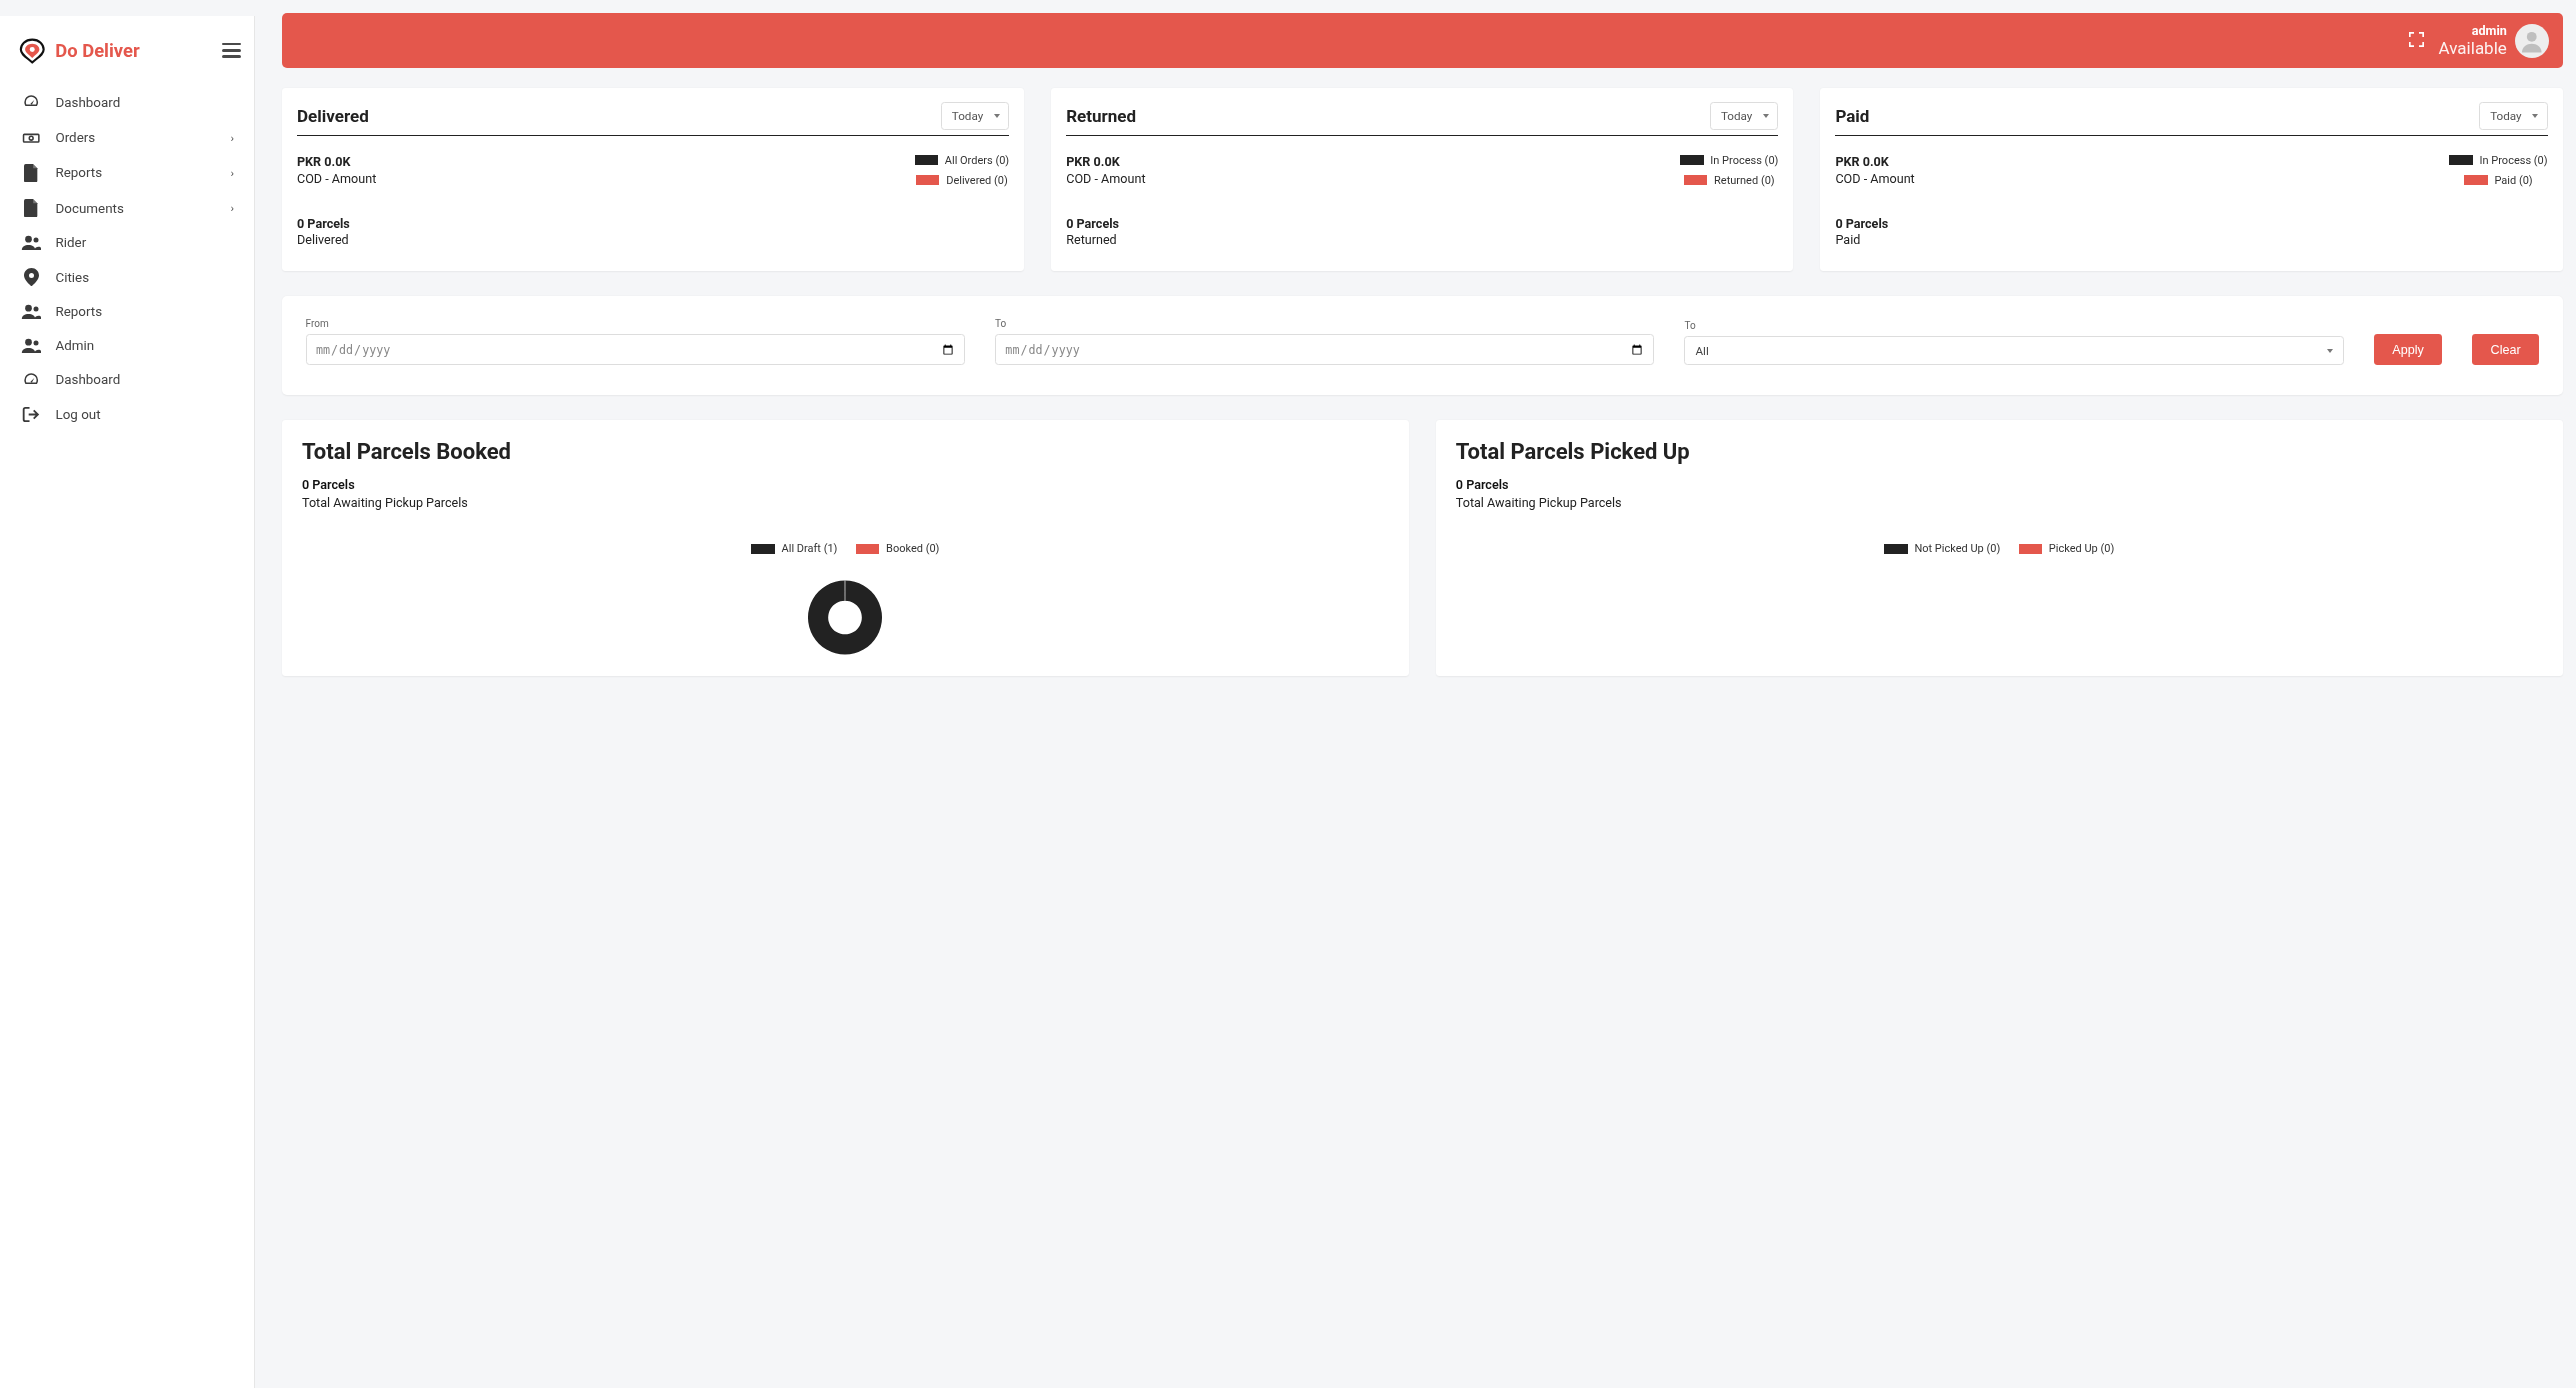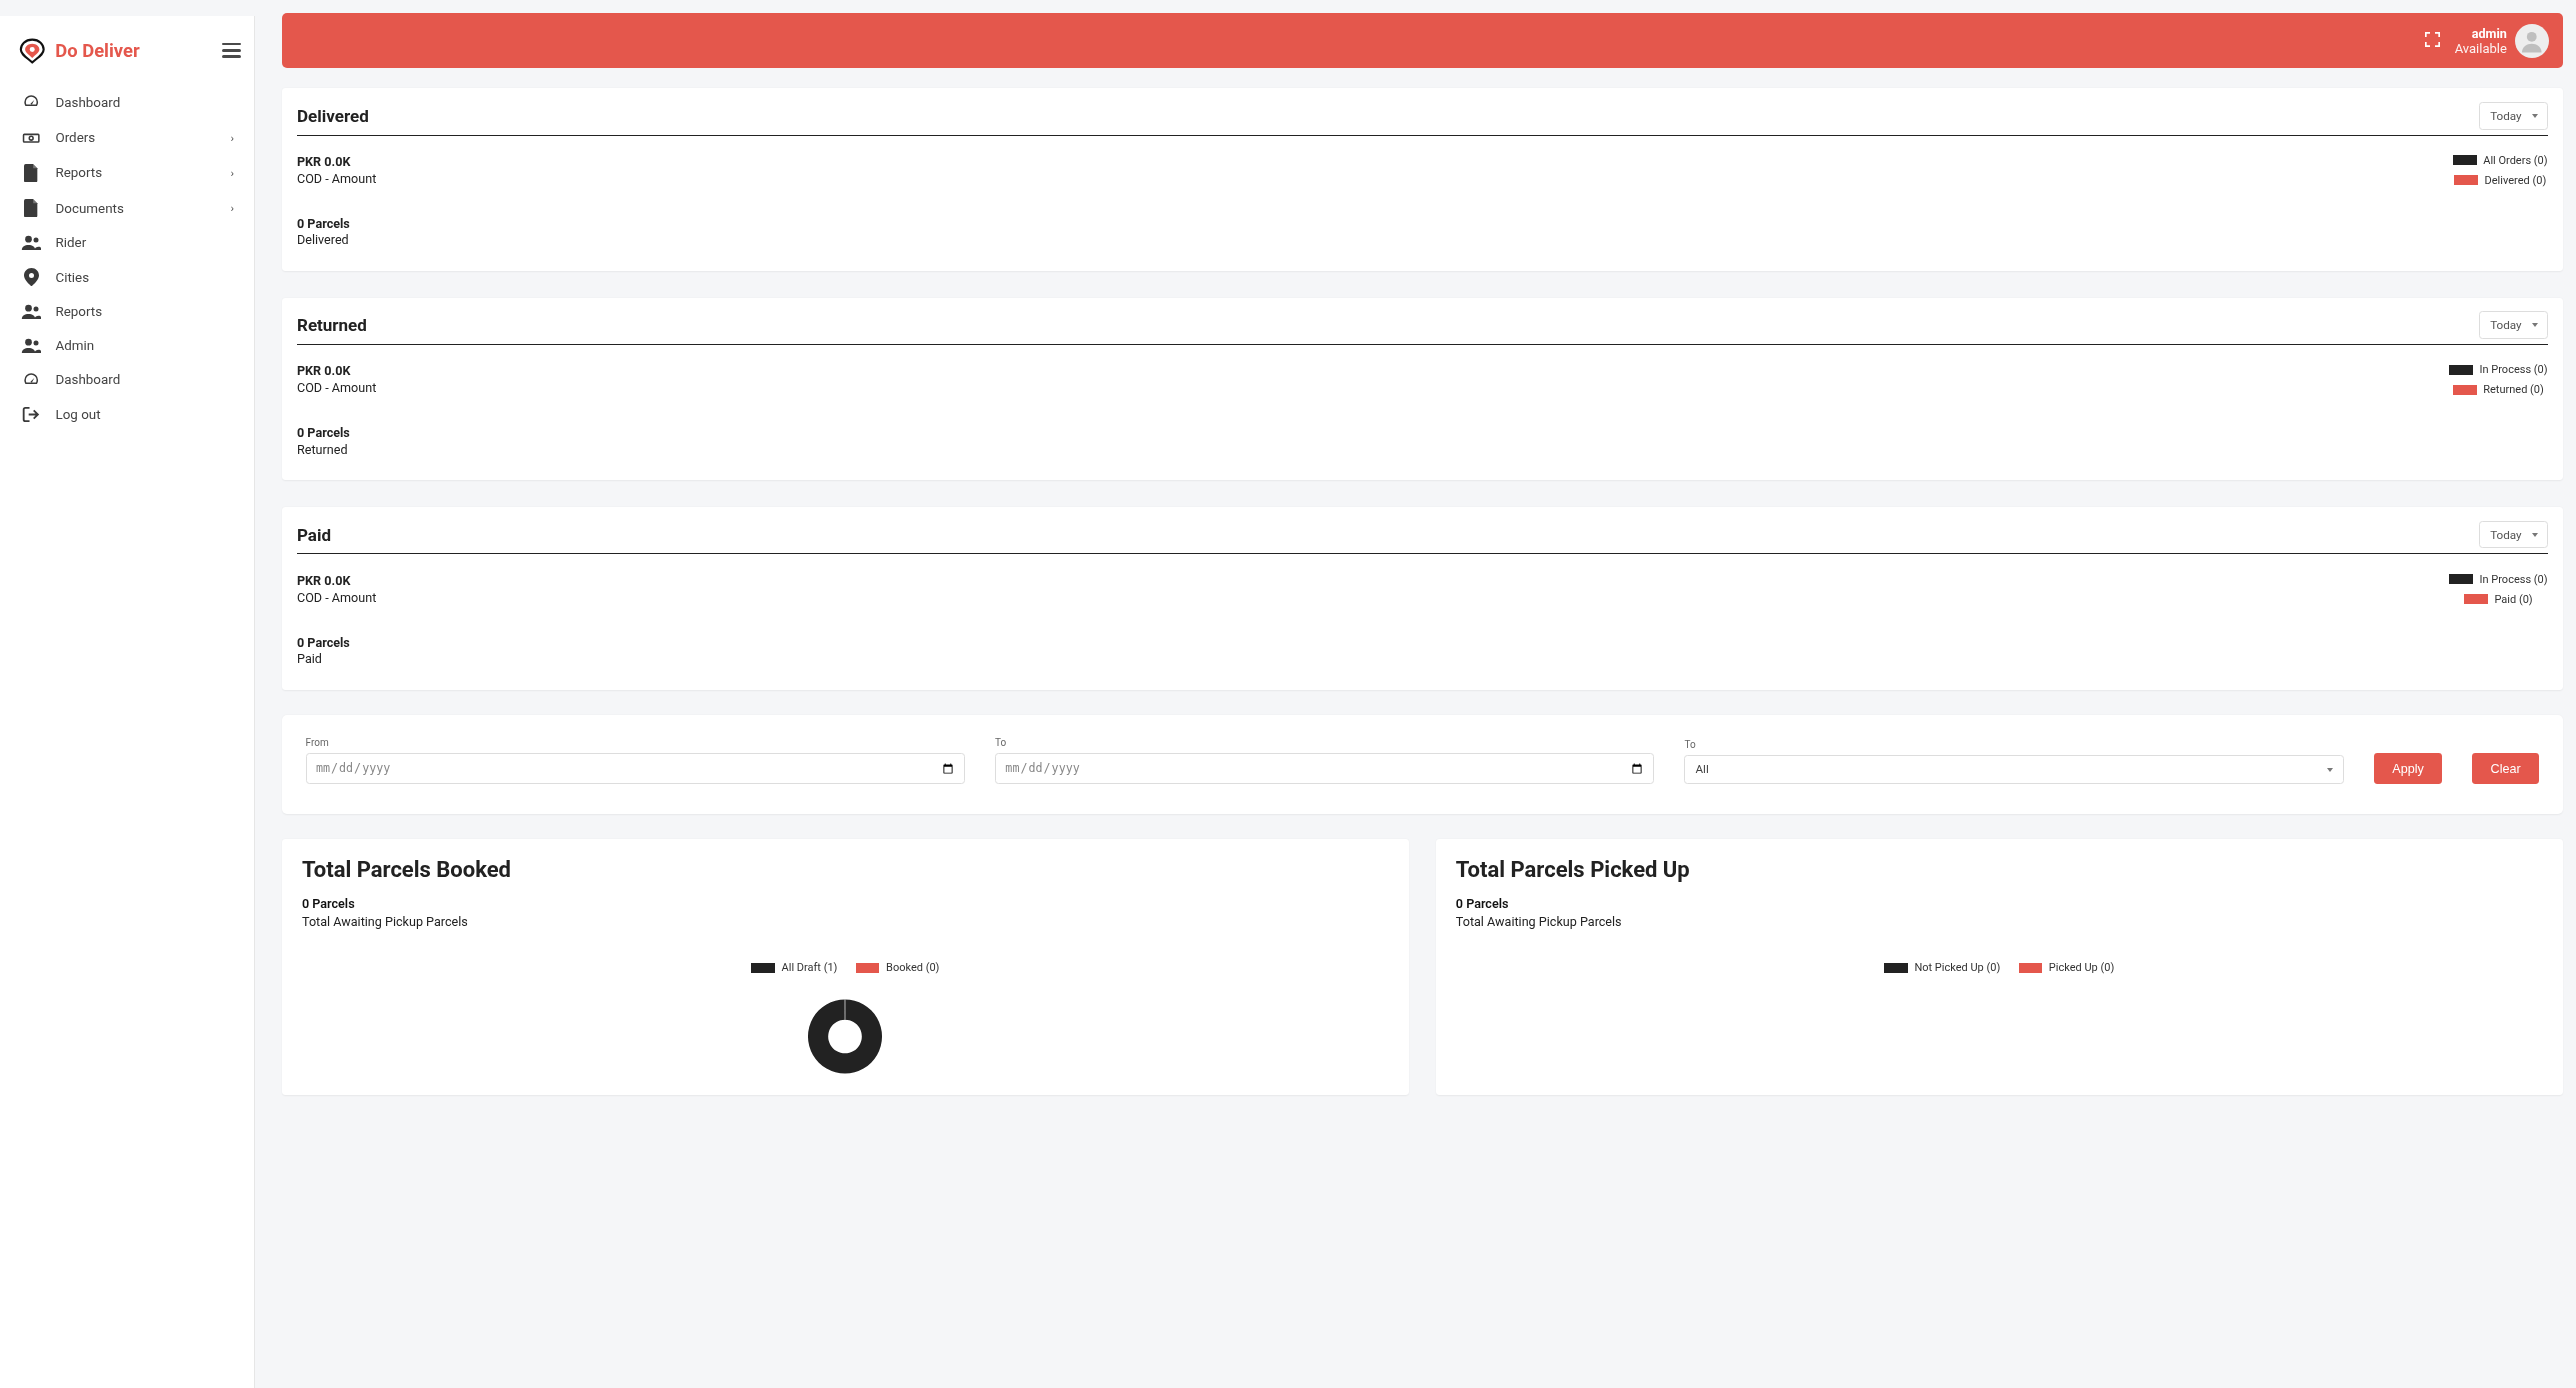--- a/index.html
+++ b/index.html
@@ -20,24 +20,24 @@
     .nav-label { font-size: 13.4px; flex: 1; }
     .nav-caret { color: #555; font-size: 11.7px; }
 
     
     .main { flex: 1; padding: 13.4px 13.4px 0 27px; }
     .topbar { background: #e4574c; border-radius: 5px; height: 55px; display: flex; align-items: center; justify-content: flex-end; padding: 0 13.4px; gap: 15px; color: #fff; }
     .expand-icon { cursor: pointer; }
     .user-block { display: flex; align-items: center; gap: 8.4px; }
     .user-text { text-align: right; }
     .user-name { font-weight: 700; font-size: 12.6px; }
-    .user-status { font-size: 13px; opacity: 0.92; }
+    .user-status { font-size: 17px; opacity: 0.92; }
     .avatar { width: 34px; height: 34px; border-radius: 50%; background: #eee; display: flex; align-items: center; justify-content: center; }
 
-    .card-row { display: flex; gap: 27px; margin-top: 20px; flex-direction: column; }
+    .card-row { display: flex; gap: 27px; margin-top: 20px; }
     .card { flex: 1; background: #fff; border-radius: 3.4px; box-shadow: 0 0.8px 1.7px rgba(0,0,0,.06); padding: 13.4px 15px 23.5px; }
     .card-head { display: flex; align-items: center; justify-content: space-between; border-bottom: 1.7px solid #222; padding-bottom: 5px; margin-bottom: 18.4px; }
     .card-title { font-size: 17px; font-weight: 700; }
     .select { border: 0.8px solid #ddd; border-radius: 3.4px; padding: 5.9px 25px 5.9px 10px; font-size: 11.7px; color: #555; background: #fff; position: relative; cursor: pointer; }
     .select::after { content: ""; position: absolute; right: 8.4px; top: 50%; margin-top: -1.7px; border-left: 3.4px solid transparent; border-right: 3.4px solid transparent; border-top: 4.2px solid #777; }
     .card-body { display: flex; justify-content: space-between; gap: 8.4px; }
     .stat-value { font-size: 12.6px; font-weight: 700; color: #222; }
     .stat-cap { font-size: 12.6px; color: #222; margin-top: 1.7px; }
     .stat2 { margin-top: 30px; }
     .legend { font-size: 11px; color: #333; }

